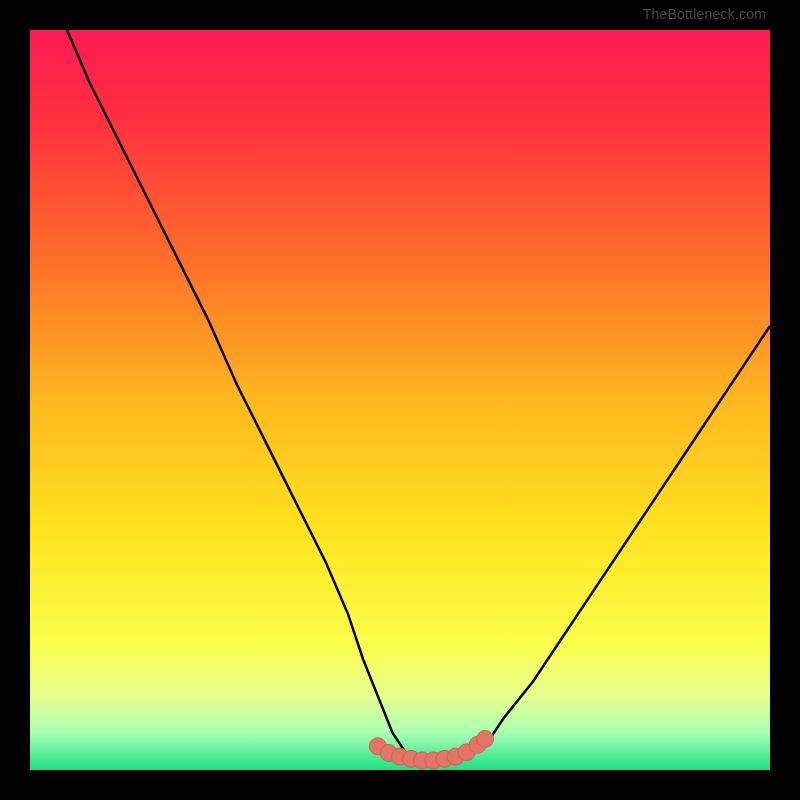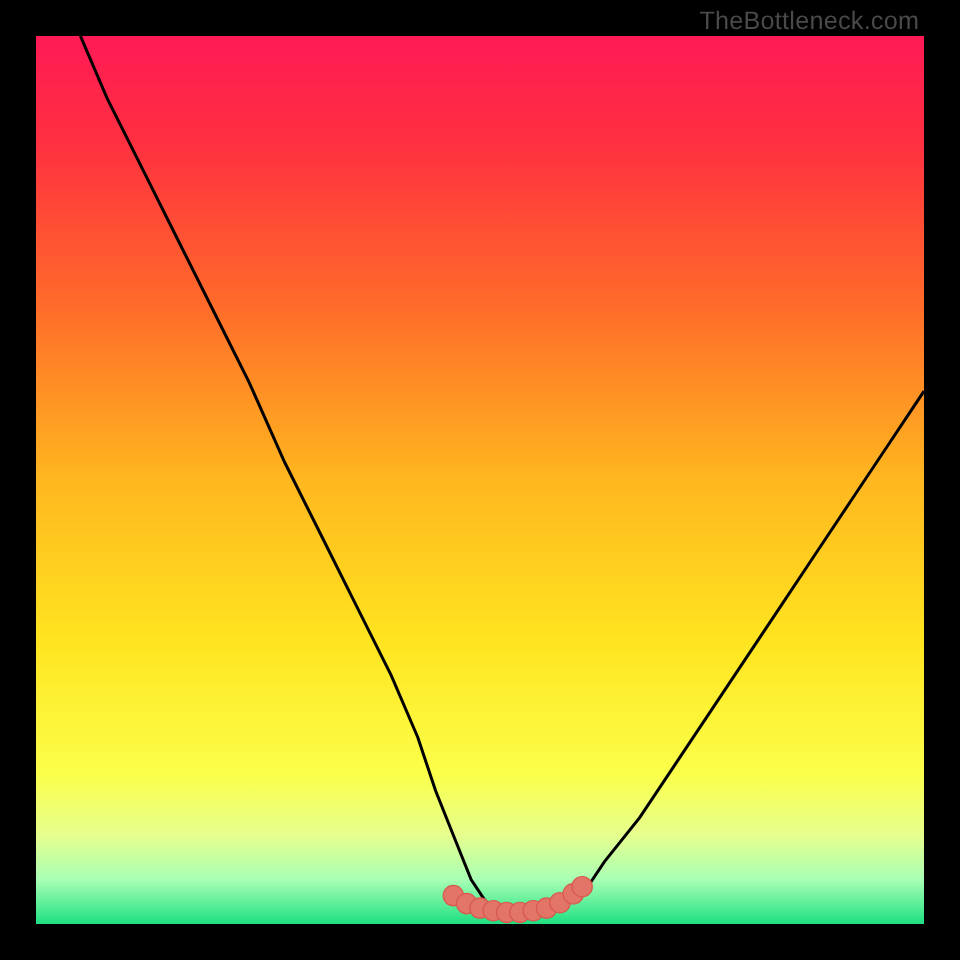--- a/index.html
+++ b/index.html
@@ -17,21 +17,21 @@
   }
   .curve-layer {
     position: absolute;
     left: 0; top: 0; width: 100%; height: 100%;
   }
   .watermark {
     position: absolute;
     top: 6px;
     right: 34px;
     color: #4a4a4a;
-    font-size: 21px;
+    font-size: 14px;
     font-weight: 500;
     letter-spacing: 0.2px;
   }
 </style>
 </head>
 <body>
 
 <div class="plot-area">
   <svg class="gradient-bg" viewBox="0 0 740 740" preserveAspectRatio="none">
     <defs>

